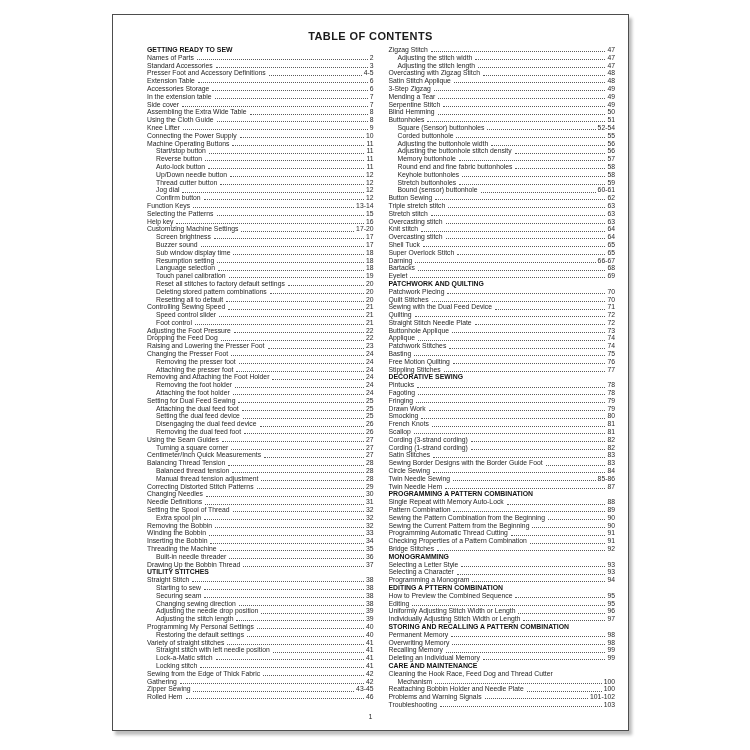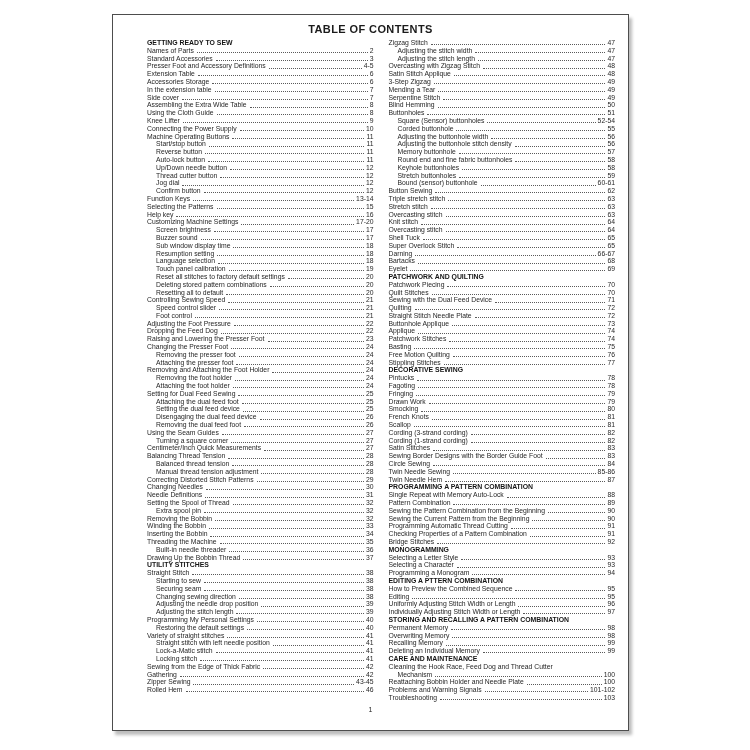--- a/index.html
+++ b/index.html
@@ -11,21 +11,21 @@
     overflow:hidden;
   }
   .sheet{
     position:absolute;
     left:112px;top:14px;
     width:517px;height:717px;
     background:#ffffff;
     border:1px solid #4d4d4d;
     box-shadow:3px 4px 3px #bdbdbd;
     box-sizing:border-box;
-    padding-top:6px;
+    padding-top:13px;
   }
   .title{
     text-align:center;
     font-weight:bold;
     font-size:11px;
     letter-spacing:0.4px;
     color:#1b1b1b;
     margin:2px 0 4px 0;
   }
   .columns{

